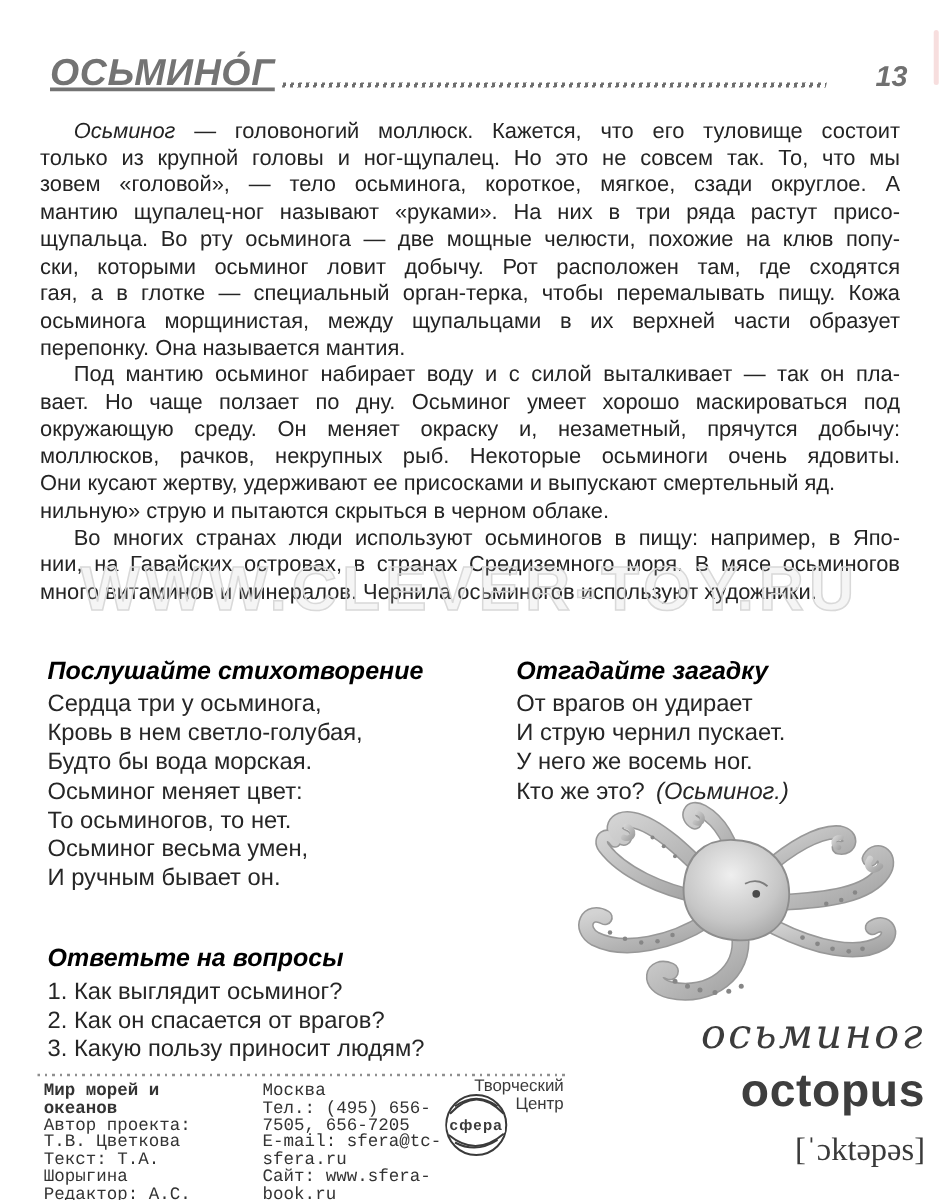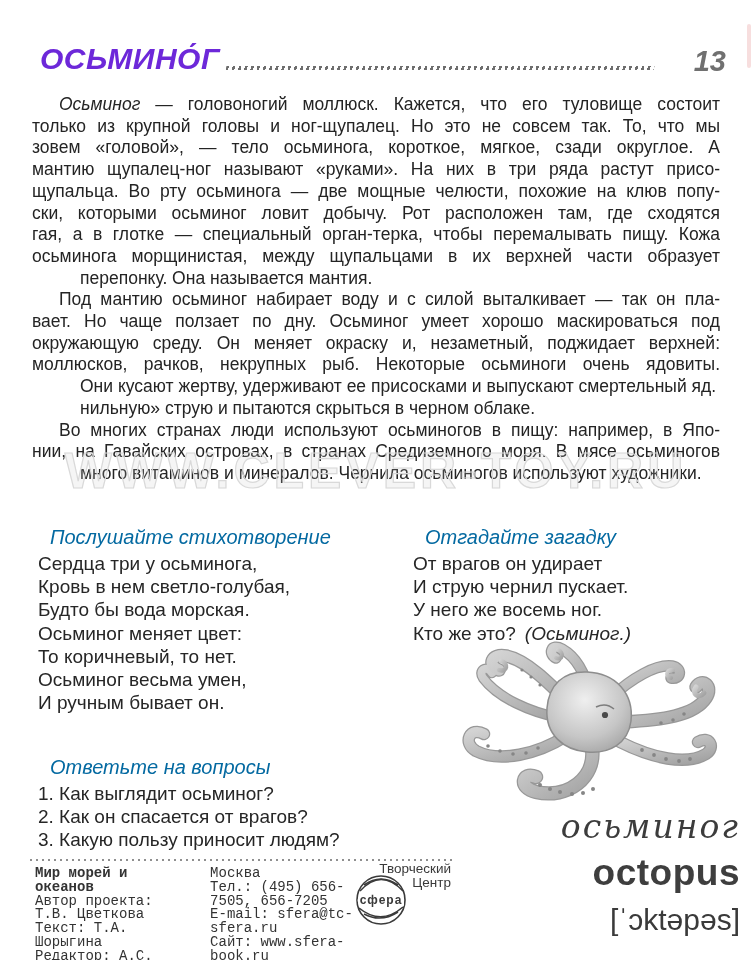--- a/index.html
+++ b/index.html
@@ -3,48 +3,48 @@
 <meta charset="utf-8">
 <style>
   html,body{margin:0;padding:0;background:#e9e9e9;}
   .page{
     position:relative;width:752px;height:960px;background:#ffffff;
     font-family:"Liberation Sans",sans-serif;color:#262626;overflow:hidden;
     margin:0 auto;
   }
   
   .title-row{position:absolute;left:40px;right:26px;top:42px;display:flex;align-items:flex-end;}
-  .page-title{font-size:30px;font-weight:bold;font-style:italic;color:#6d28d9;letter-spacing:.5px;line-height:34px;white-space:nowrap;}
+  .page-title{font-size:30px;font-weight:bold;font-style:italic;color:#737373;letter-spacing:.5px;line-height:34px;white-space:nowrap;text-decoration:underline;}
   .leader{flex:1;height:4px;margin:0 4px 6px 6px;transform:skewX(-14deg);
     background:repeating-linear-gradient(90deg,#6e6e6e 0 2.6px,transparent 2.6px 6.2px);}
-  .page-num{font-size:29px;font-weight:bold;font-style:italic;color:#707070;line-height:30px;margin-left:36px;}
+  .page-num{font-size:23px;font-weight:bold;font-style:italic;color:#707070;line-height:30px;margin-left:36px;}
   
   .article{position:absolute;left:32px;top:94px;width:688px;font-size:17.5px;line-height:21.7px;color:#242424;}
   .jline{white-space:nowrap;overflow:hidden;text-align:justify;text-align-last:justify;}
-  .jline.last{text-align:left;text-align-last:left;margin-left:48px;}
+  .jline.last{text-align:left;text-align-last:left;}
   .jline.first{text-indent:27px;}
   .lead-italic{font-style:italic;}
   
   .watermark{position:absolute;left:0;right:0;top:442px;z-index:3;text-align:center;
     font-size:50px;font-weight:bold;letter-spacing:4px;pointer-events:none;
     color:rgba(200,200,200,0.18);-webkit-text-stroke:1.2px #d9d9d9;}
   
-  .sec-heading{font-size:20px;font-weight:normal;font-style:italic;line-height:26px;color:#0369a1;margin:0 0 2px 12px;}
+  .sec-heading{font-size:20px;font-weight:bold;font-style:italic;line-height:26px;color:#000000;margin:0 0 2px 0;}
   .line{font-size:19px;line-height:23.2px;white-space:nowrap;}
   .poem{position:absolute;left:38px;top:524px;width:350px;}
   .riddle{position:absolute;left:413px;top:524px;width:330px;}
   .riddle-answer{font-style:italic;margin-left:9px;}
   .questions{position:absolute;left:38px;top:754px;width:370px;}
   
   .illustration{position:absolute;left:436px;top:636px;width:308px;height:184px;}
   
   .vocab{position:absolute;right:12px;top:804px;width:320px;text-align:right;}
   .vocab-script{font-family:"DejaVu Serif",serif;font-style:italic;font-size:33px;line-height:46px;color:#3c3c3c;letter-spacing:2px;}
   .vocab-english{font-size:37px;font-weight:bold;line-height:46px;color:#3e3e3e;letter-spacing:.5px;}
-  .vocab-transcription{font-family:Liberation Sans, sans-serif;font-size:30px;line-height:47px;color:#3a3a3a;}
+  .vocab-transcription{font-family:Liberation Serif, serif;font-size:26px;line-height:47px;color:#3a3a3a;}
   
   .footer-rule{position:absolute;left:30px;top:859px;width:425px;height:2.4px;
     background:repeating-linear-gradient(90deg,#8f8f8f 0 2px,transparent 2px 6px);}
   .footer-cols{position:absolute;left:35px;top:867px;width:320px;display:flex;font-size:14px;line-height:13.8px;color:#333333;font-family:Liberation Mono, monospace;}
   .fcol1{width:158px;}
   .fcol2{width:160px;margin-left:32px;}
   .fbold{font-weight:bold;}
   .logo{position:absolute;left:350px;top:860px;width:104px;height:68px;text-decoration:underline;}
   .scan-mark{position:absolute;right:1px;top:24px;width:4px;height:44px;background:#f3cccc;opacity:.65;border-radius:2px;}
 </style>
@@ -69,40 +69,40 @@
     <div class="jline">зовем «головой», — тело осьминога, короткое, мягкое, сзади округлое. А</div>
     <div class="jline">мантию щупалец-ног называют «руками». На них в три ряда растут присо-</div>
     <div class="jline">щупальца. Во рту осьминога — две мощные челюсти, похожие на клюв попу-</div>
     <div class="jline">ски, которыми осьминог ловит добычу. Рот расположен там, где сходятся</div>
     <div class="jline">гая, а в глотке — специальный орган-терка, чтобы перемалывать пищу. Кожа</div>
     <div class="jline">осьминога морщинистая, между щупальцами в их верхней части образует</div>
     <div class="jline last">перепонку. Она называется мантия.</div>
 
     <div class="jline first">Под мантию осьминог набирает воду и с силой выталкивает — так он пла-</div>
     <div class="jline">вает. Но чаще ползает по дну. Осьминог умеет хорошо маскироваться под</div>
-    <div class="jline">окружающую среду. Он меняет окраску и, незаметный, поджидает верхней:</div>
+    <div class="jline">окружающую среду. Он меняет окраску и, незаметный, прячутся добычу:</div>
     <div class="jline">моллюсков, рачков, некрупных рыб. Некоторые осьминоги очень ядовиты.</div>
     <div class="jline last">Они кусают жертву, удерживают ее присосками и выпускают смертельный яд.</div>
 
     <div class="jline last">нильную» струю и пытаются скрыться в черном облаке.</div>
 
     <div class="jline first">Во многих странах люди используют осьминогов в пищу: например, в Япо-</div>
     <div class="jline">нии, на Гавайских островах, в странах Средиземного моря. В мясе осьминогов</div>
     <div class="jline last">много витаминов и минералов. Чернила осьминогов используют художники.</div>
   </div>
 
   <div class="watermark">WWW.CLEVER-TOY.RU</div>
 
   <div class="poem">
     <div class="sec-heading">Послушайте стихотворение</div>
     <div class="line">Сердца три у осьминога,</div>
     <div class="line">Кровь в нем светло-голубая,</div>
     <div class="line">Будто бы вода морская.</div>
     <div class="line">Осьминог меняет цвет:</div>
-    <div class="line">То коричневый, то нет.</div>
+    <div class="line">То осьминогов, то нет.</div>
     <div class="line">Осьминог весьма умен,</div>
     <div class="line">И ручным бывает он.</div>
   </div>
 
   <div class="riddle">
     <div class="sec-heading">Отгадайте загадку</div>
     <div class="line">От врагов он удирает</div>
     <div class="line">И струю чернил пускает.</div>
     <div class="line">У него же восемь ног.</div>
     <div class="line">

